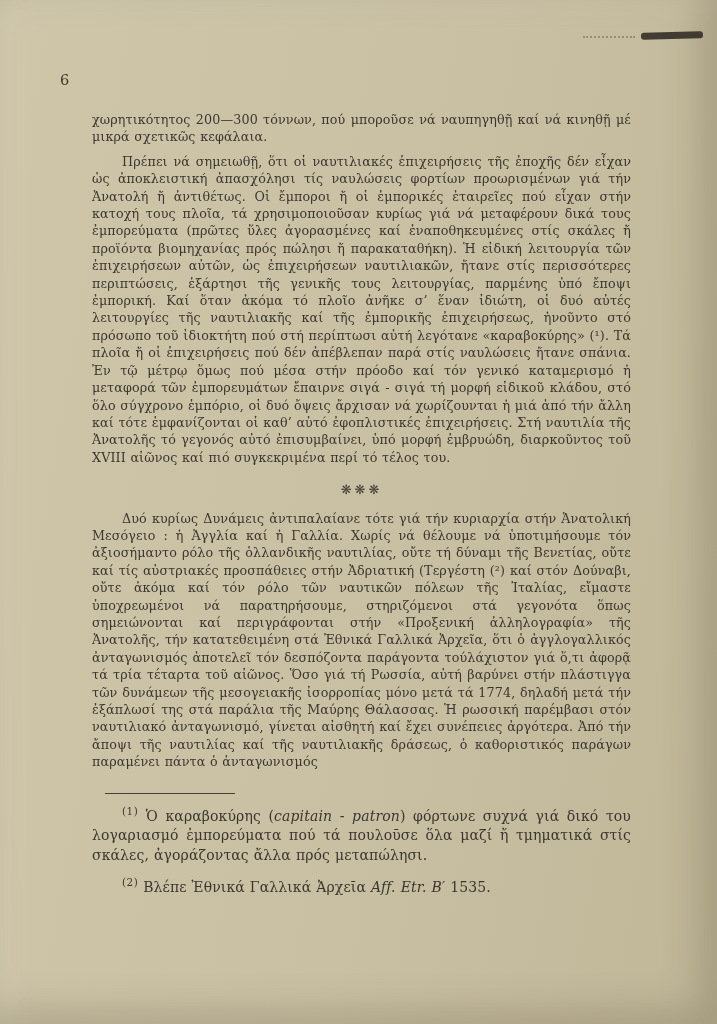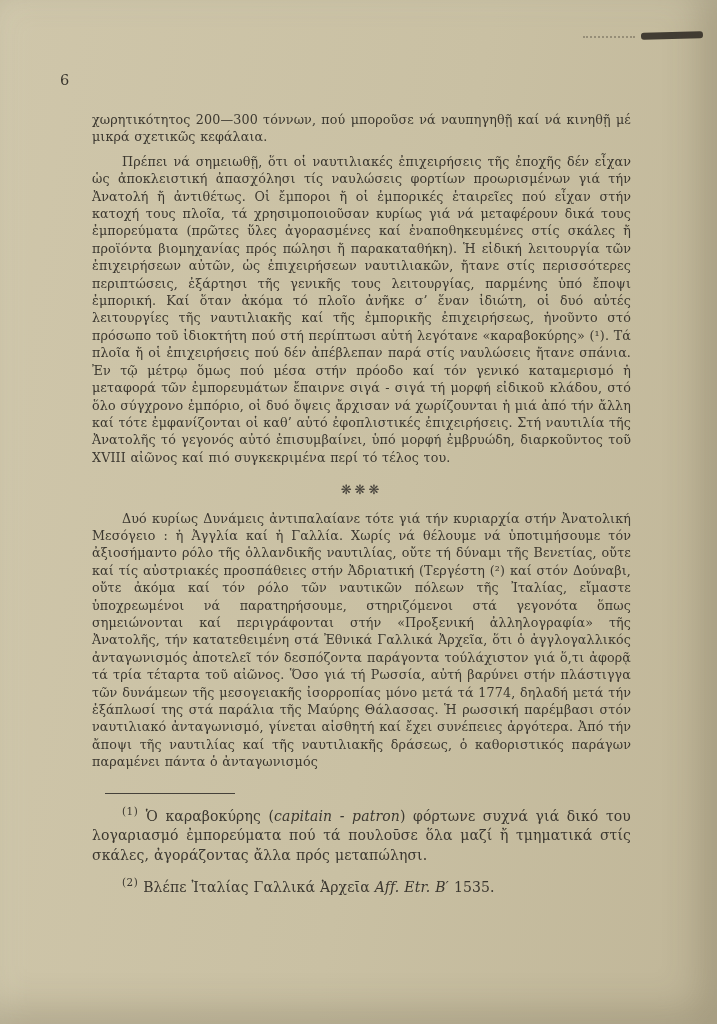--- a/index.html
+++ b/index.html
@@ -90,17 +90,17 @@
 
     <div class="separator">❋❋❋</div>
 
     <p>Δυό κυρίως Δυνάμεις ἀντιπαλαίανε τότε γιά τήν κυριαρχία στήν Ἀνατολική Μεσόγειο : ἡ Ἀγγλία καί ἡ Γαλλία. Χωρίς νά θέλουμε νά ὑποτιμήσουμε τόν ἀξιοσήμαντο ρόλο τῆς ὁλλανδικῆς ναυτιλίας, οὔτε τή δύναμι τῆς Βενετίας, οὔτε καί τίς αὐστριακές προσπάθειες στήν Ἀδριατική (Τεργέστη (²) καί στόν Δούναβι, οὔτε ἀκόμα καί τόν ρόλο τῶν ναυτικῶν πόλεων τῆς Ἰταλίας, εἴμαστε ὑποχρεωμένοι νά παρατηρήσουμε, στηριζόμενοι στά γεγονότα ὅπως σημειώνονται καί περιγράφονται στήν «Προξενική ἀλληλογραφία» τῆς Ἀνατολῆς, τήν κατατεθειμένη στά Ἐθνικά Γαλλικά Ἀρχεῖα, ὅτι ὁ ἀγγλογαλλικός ἀνταγωνισμός ἀποτελεῖ τόν δεσπόζοντα παράγοντα τούλάχιστον γιά ὅ,τι ἀφορᾷ τά τρία τέταρτα τοῦ αἰῶνος. Ὅσο γιά τή Ρωσσία, αὐτή βαρύνει στήν πλάστιγγα τῶν δυνάμεων τῆς μεσογειακῆς ἰσορροπίας μόνο μετά τά 1774, δηλαδή μετά τήν ἐξάπλωσί της στά παράλια τῆς Μαύρης Θάλασσας. Ἡ ρωσσική παρέμβασι στόν ναυτιλιακό ἀνταγωνισμό, γίνεται αἰσθητή καί ἔχει συνέπειες ἀργότερα. Ἀπό τήν ἄποψι τῆς ναυτιλίας καί τῆς ναυτιλιακῆς δράσεως, ὁ καθοριστικός παράγων παραμένει πάντα ὁ ἀνταγωνισμός</p>
 
     <div class="footnotes">
       <hr class="fn-rule">
 
       <p class="footnote"><span class="fn-marker">(1)</span><span> Ὁ καραβοκύρης (</span><span class="italic">capitain - patron</span><span>) φόρτωνε συχνά γιά δικό του λογαριασμό ἐμπορεύματα πού τά πουλοῦσε ὅλα μαζί ἤ τμηματικά στίς σκάλες, ἀγοράζοντας ἄλλα πρός μεταπώλησι.</span></p>
 
-      <p class="footnote"><span class="fn-marker">(2)</span><span> Βλέπε Ἰταλίας Γαλλικά Ἀρχεῖα </span><span class="italic">Aff. Etr. B′</span><span> 1535.</span></p>
+      <p class="footnote"><span class="fn-marker">(2)</span><span> Βλέπε Ἐθνικά Γαλλικά Ἀρχεῖα </span><span class="italic">Aff. Etr. B′</span><span> 1535.</span></p>
     </div>
 
   </div>
 </div>
 
 </body></html>

